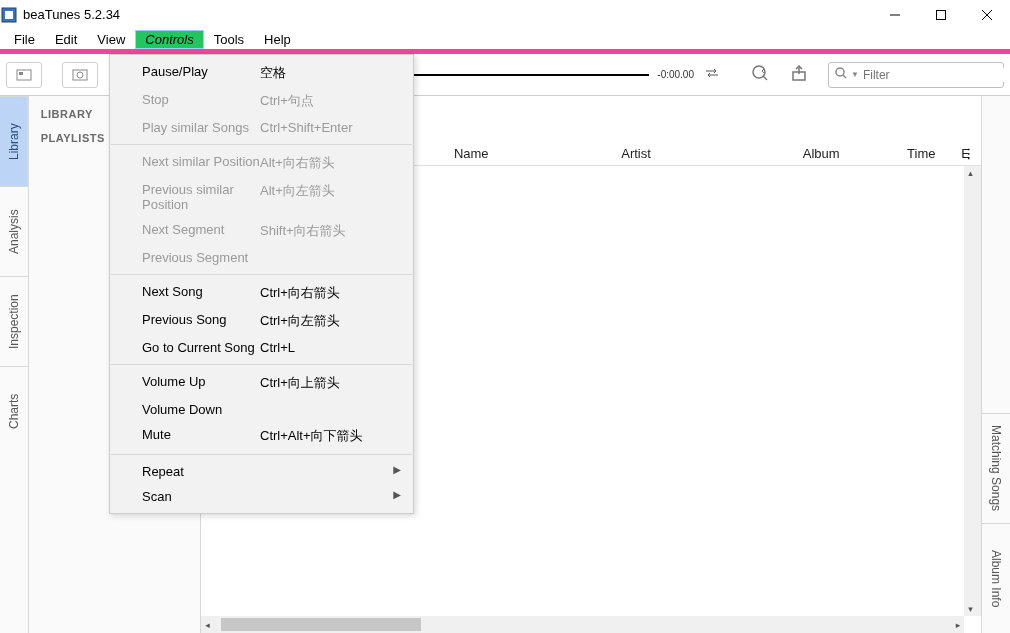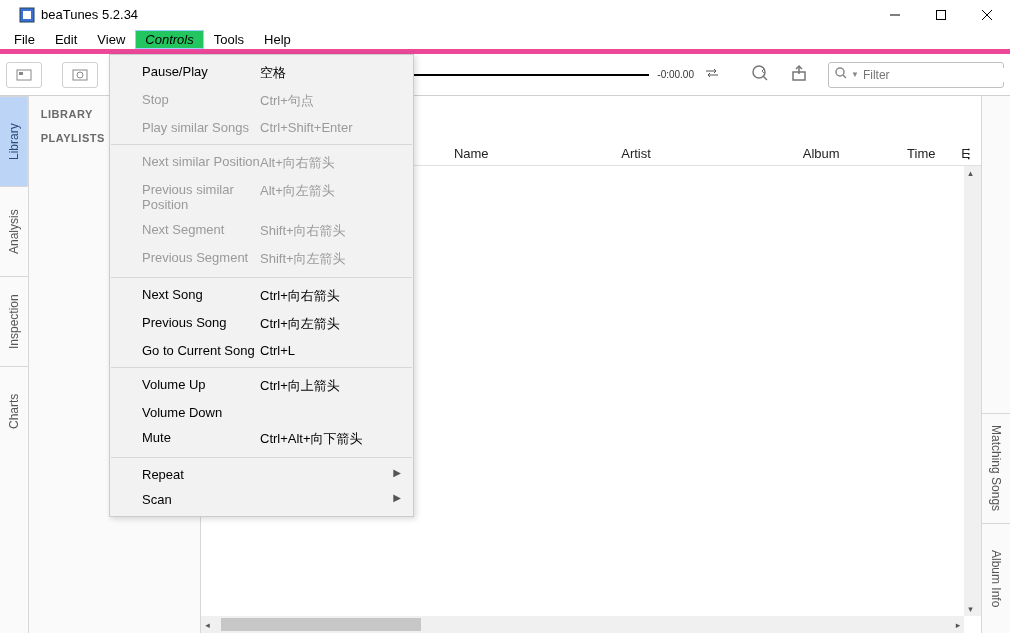--- a/index.html
+++ b/index.html
@@ -1,19 +1,19 @@
 <!DOCTYPE html>
 <html><head>
 <meta charset="utf-8">
 <style>
   * { box-sizing: border-box; margin: 0; padding: 0; font-family: "Microsoft YaHei", "Segoe UI", Arial, sans-serif; }
   body { width: 1010px; height: 633px; background: #fff; overflow: hidden; font-size: 13px; color: #000; }
   
   .titlebar { height: 30px; display: flex; align-items: center; justify-content: space-between; border-bottom: 1px solid #fff; }
-  .titlebar-left { display: flex; align-items: center; gap: 6px; padding-left: 19px; }
+  .titlebar-left { display: flex; align-items: center; gap: 6px; padding-left: 1px; }
   .app-icon { width: 16px; height: 16px; }
   .title-text { font-size: 13px; }
   .window-controls { display: flex; }
   .win-btn { width: 46px; height: 30px; display: flex; align-items: center; justify-content: center; }
   
   .menubar { height: 24px; display: flex; align-items: stretch; border-bottom: 5px solid #ec4899; padding-left: 4px; }
   .menu-item { padding: 0 10px; display: flex; align-items: center; font-size: 13px; }
   .menu-item.open { background: #22c55e; border: 1px solid #99d1ff; padding: 0 9px; font-style: italic; }
   
   .toolbar { height: 42px; border-bottom: 1px solid #d0d0d0; display: flex; align-items: center; padding: 0 6px; gap: 20px; }
@@ -249,21 +249,20 @@
     <div class="dd-item disabled">
       <span class="dd-label">Previous similar Position</span>
       <span class="dd-shortcut">Alt+向左箭头</span>
     </div>
     <div class="dd-item disabled">
       <span class="dd-label">Next Segment</span>
       <span class="dd-shortcut">Shift+向右箭头</span>
     </div>
     <div class="dd-item disabled">
       <span class="dd-label">Previous Segment</span>
-      <span class="dd-shortcut">Shift+向左箭头</span>
     </div>
     <div class="dd-sep"></div>
     <div class="dd-item">
       <span class="dd-label">Next Song</span>
       <span class="dd-shortcut">Ctrl+向右箭头</span>
     </div>
     <div class="dd-item">
       <span class="dd-label">Previous Song</span>
       <span class="dd-shortcut">Ctrl+向左箭头</span>
     </div>

